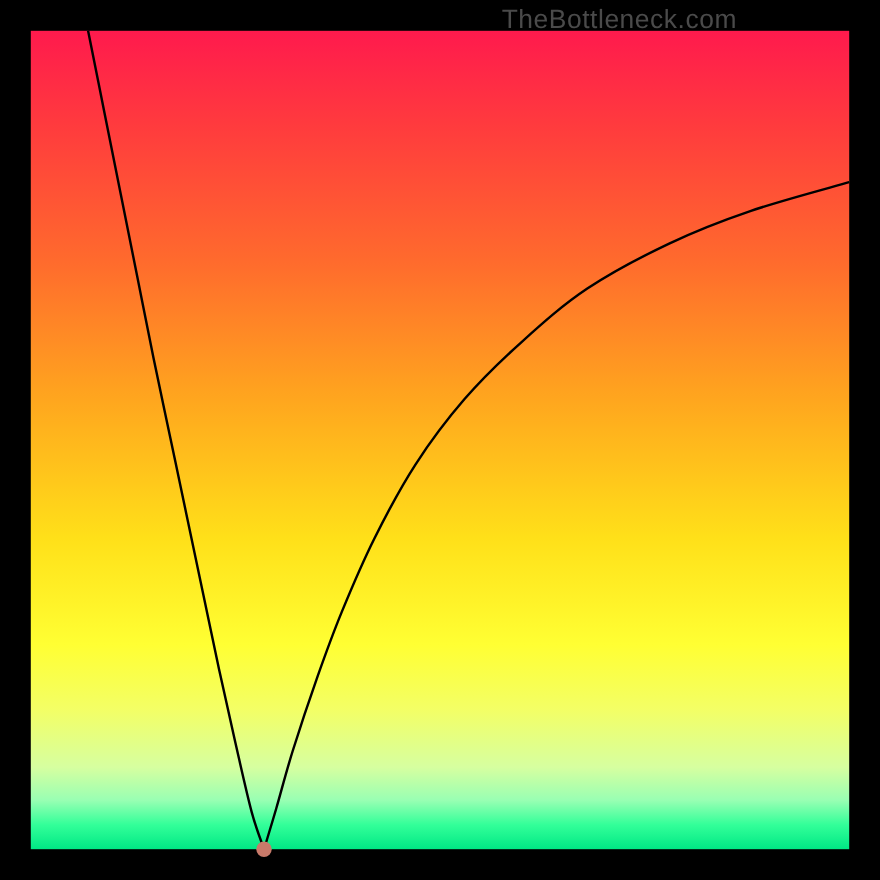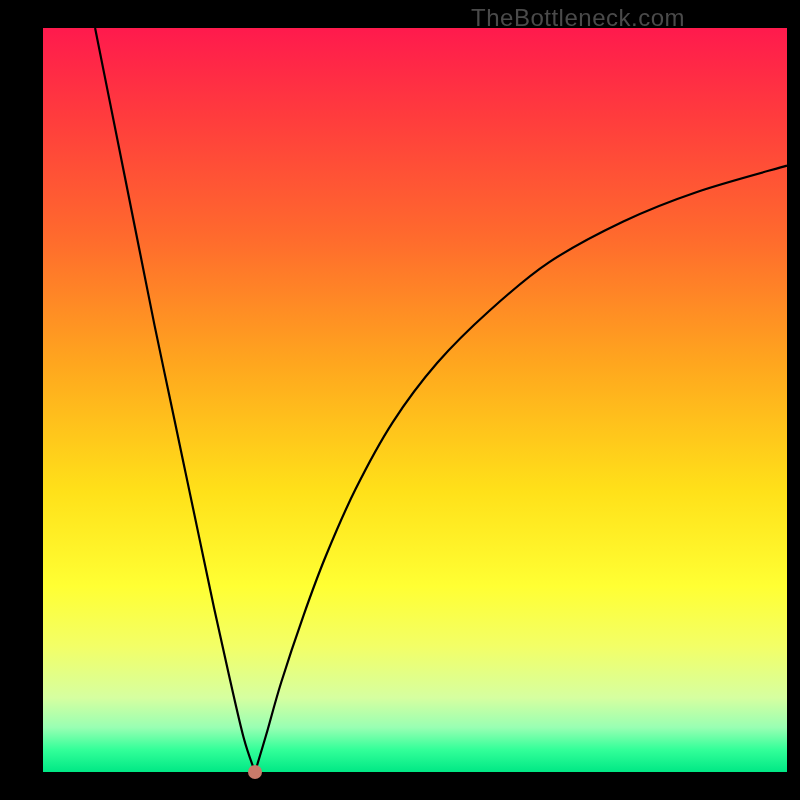--- a/index.html
+++ b/index.html
@@ -1,17 +1,17 @@
 <!DOCTYPE html>
 <html><head>
 <meta charset="utf-8">
 <style>
   * { margin: 0; padding: 0; box-sizing: border-box; }
   html, body { width: 800px; height: 800px; overflow: hidden; background: #000; }
-  .container { position: relative; width: 700px; height: 800px; margin-left: 15px; }
+  .container { position: relative; width: 700px; height: 800px; }
   .plot-area {
     position: absolute;
     left: 28px;
     top: 28px;
     width: 744px;
     height: 744px;
     background: linear-gradient(to bottom,
       #ff1a4d 0%,
       #ff3c3d 12%,
       #ff6a2d 28%,

